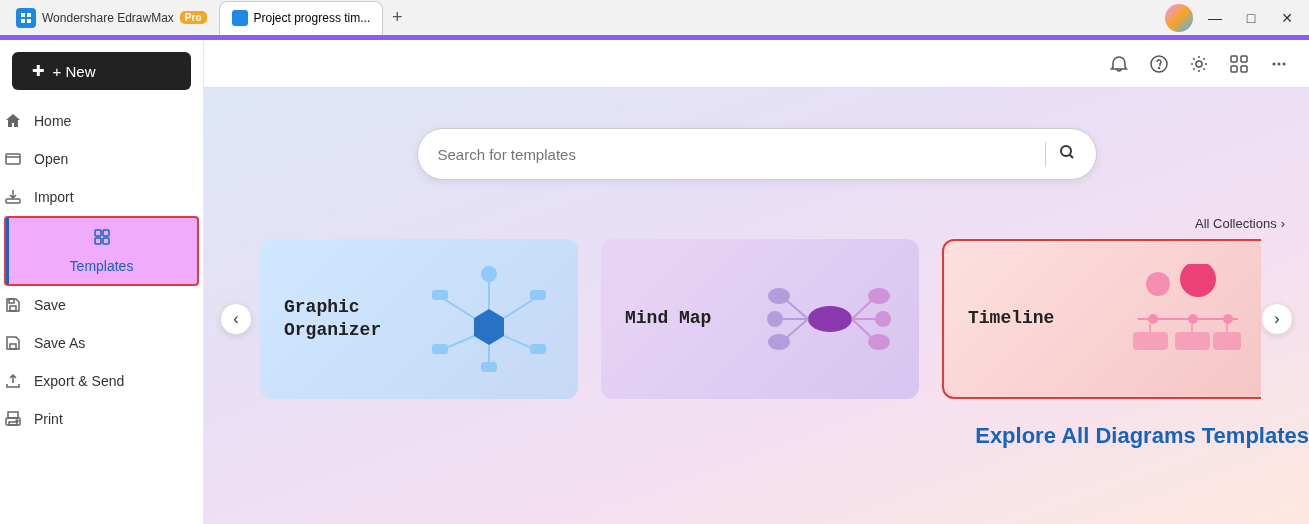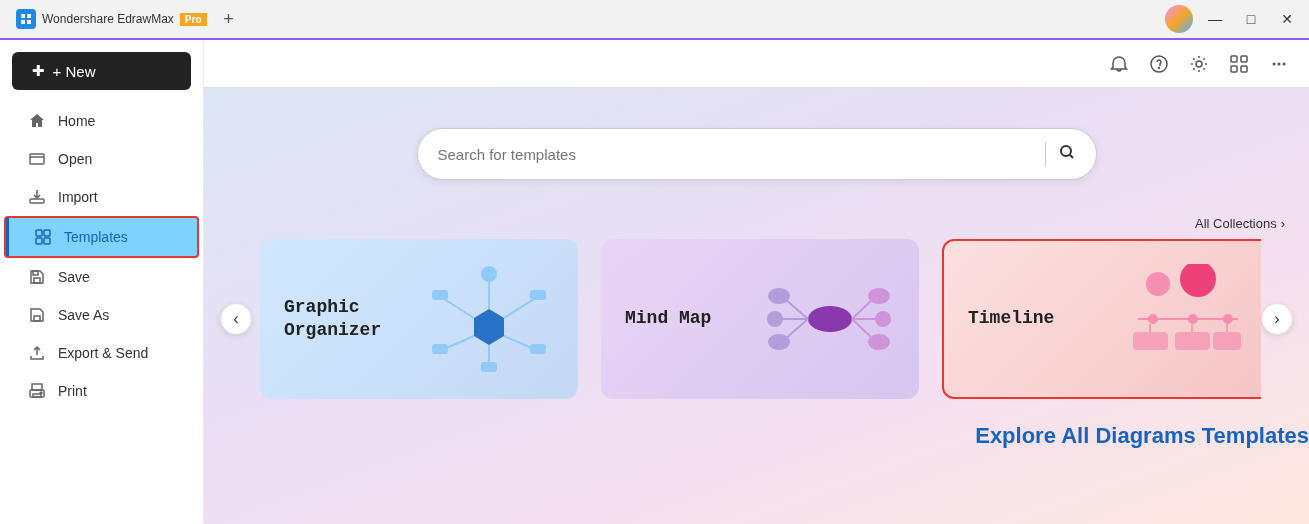--- a/index.html
+++ b/index.html
@@ -5,21 +5,21 @@
     * { box-sizing: border-box; margin: 0; padding: 0; }
     body { font-family: -apple-system, BlinkMacSystemFont, 'Segoe UI', sans-serif; background: #f0f0f0; width: 1309px; height: 524px; overflow: hidden; }
 
     
     .titlebar {
       height: 40px;
       background: #f2f2f2;
       display: flex;
       align-items: center;
       padding: 0 8px;
-      border-bottom: 2px solid #8b5cf6;
+      border-bottom: 5px solid #8b5cf6;
       gap: 0;
     }
     .tab {
       display: flex;
       align-items: center;
       height: 34px;
       padding: 0 12px;
       border-radius: 8px 8px 0 0;
       font-size: 12px;
       gap: 6px;
@@ -62,30 +62,31 @@
       cursor: pointer;
       display: flex;
       align-items: center;
       gap: 8px;
       font-weight: 500;
     }
     .sidebar-item {
       display: flex;
       align-items: center;
       gap: 12px;
-      padding: 10px 28px;
+      padding: 10px 4px;
       cursor: pointer;
       color: #333;
       font-size: 14px;
       border-radius: 0;
       position: relative;
     }
     .sidebar-item.active {
       color: #1565c0;
-      background: #7dd3fc;
+      background: #f0abfc;
+      flex-direction: column;
     }
     .sidebar-item.active::before {
       content: '';
       position: absolute;
       left: 0; top: 0; bottom: 0;
       width: 3px;
       background: #1565c0;
     }
     .sidebar-item-selected {
       border: 2px solid #e53935;
@@ -232,23 +233,27 @@
 
 <div class="titlebar">
 
   <div style="display:flex;align-items:center;gap:6px;padding:0 8px;">
     <div style="width:20px;height:20px;background:#1e88e5;border-radius:4px;display:flex;align-items:center;justify-content:center;">
       <svg width="14" height="14" viewBox="0 0 14 14" fill="white">
           <path d="M2 2h4v4H2zM8 2h4v4H8zM2 8h4v4H2zM8 8h4v4H8z"></path>
         </svg>
     </div>
     <span style="font-size:12px;color:#333;">Wondershare EdrawMax</span>
-    <span style="background:#f5a623;color:white;font-size:10px;font-weight:700;padding:1px 5px;border-radius:0;">Pro</span>
+    <span style="background:#f5a623;color:white;font-size:10px;font-weight:700;padding:1px 5px;border-radius:5px;">Pro</span>
   </div>
 
+  <div class="tab" style="margin-left:4px;">
+    <div class="tab-icon tab-icon-blue"></div>
+    <span style="font-size:12px;">Project progress tim...</span>
+  </div>
   <button class="tab-add">+</button>
 
   <div class="titlebar-right">
     <div class="avatar"></div>
     <button class="window-btn">—</button>
     <button class="window-btn">□</button>
     <button class="window-btn">✕</button>
   </div>
 </div>
 

